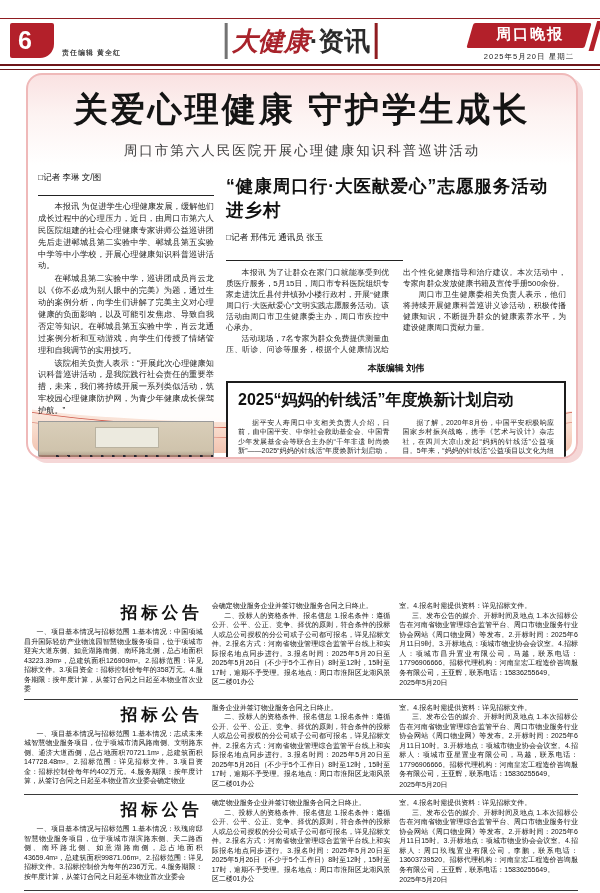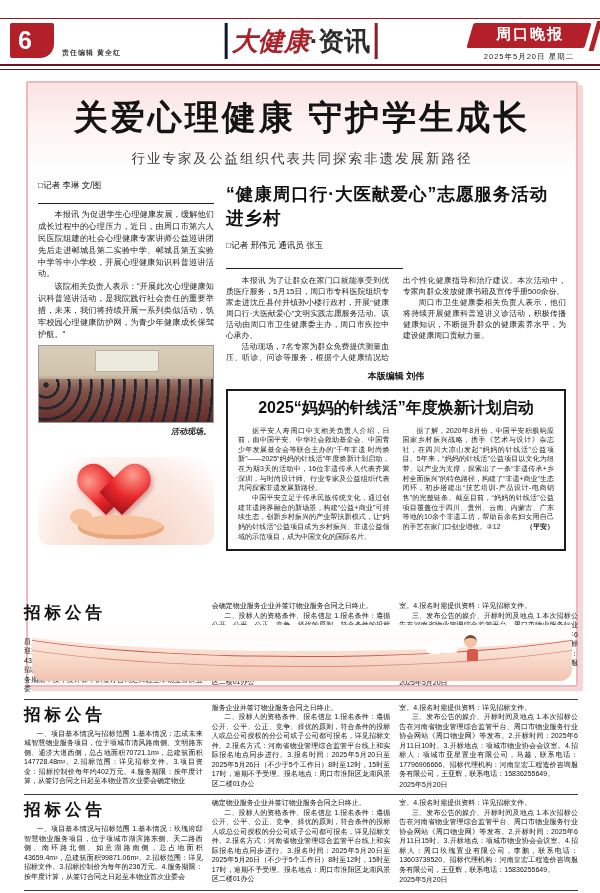--- a/index.html
+++ b/index.html
@@ -8,37 +8,37 @@
 
   
   .topline { position:absolute; top:18px; left:0; width:600px; height:1px; background:#8f1c20; }
   .header { position:absolute; top:23px; left:10px; width:582px; height:38px; }
   .pagenum-box { position:absolute; left:0; top:0; width:44px; height:35px; background:#b3202a;
     color:#fff; font-size:25px; font-weight:bold; display:flex; align-items:center;
     padding-left:8px; border-radius:2px 2px 14px 2px; }
   .editor { position:absolute; left:52px; bottom:3px; font-size:7px; color:#444; font-weight:bold; letter-spacing:1px; }
   .section-title { position:absolute; left:50%; top:0; transform:translateX(-50%);
     white-space:nowrap; padding:0 4px; line-height:36px; font-size:26px; font-weight:bold;
-    border-left:3px solid #0f172a; border-right:3px solid #8f1c20; }
+    border-left:3px solid #737373; border-right:3px solid #8f1c20; }
   .section-title .red { color:#a8232b; font-style:italic; }
   .section-title .dark { color:#2b2b2b; }
   .masthead { position:absolute; right:4px; top:0; width:118px; }
   .masthead-flag { position:relative; height:25px; background:#b3202a; transform:skewX(-16deg);
     border-radius:2px; }
   .masthead-flag::after { content:""; position:absolute; right:-10px; top:-2px; width:5px; height:30px;
     background:#b3202a; }
   .masthead-text { position:absolute; left:0; right:0; top:2px; transform:skewX(16deg);
     color:#fff; font-weight:bold; font-style:italic; font-size:15px; text-align:center; letter-spacing:2px; }
   .masthead-date { margin-top:4px; font-size:7.5px; color:#222; text-align:center; letter-spacing:1px; }
   .header-rule { position:absolute; top:64px; left:0; width:600px; height:6px;
     border-top:2.5px solid #6e1619; border-bottom:1px solid #6e1619; }
 
   
-  .main-box { position:absolute; top:81px; left:26px; width:552px; height:606px;
-    border:2px solid #efb9b9; border-radius:2px; overflow:hidden;
+  .main-box { position:absolute; top:73px; left:26px; width:552px; height:386px;
+    border:2px solid #efb9b9; border-radius:16px; overflow:hidden;
     background:linear-gradient(180deg,#fae2e2 0%, #fdf3f2 40px, #ffffff 90px);
     box-shadow:5px 4px 0 rgba(243,205,205,.8); }
   .headline { margin-top:12px; text-align:center; font-size:34px; font-weight:900; color:#141414;
     letter-spacing:3px; }
   .subtitle { margin-top:9px; text-align:center; font-size:13.5px; color:#3c3c3c; letter-spacing:2px; }
   .content { display:flex; padding:12px 10px 0 10px; position:relative; z-index:2; }
   .left-col { width:176px; flex:none; }
   .right-col { flex:1; margin-left:12px; }
 
   .byline { font-size:8.5px; color:#111; border-bottom:1.2px solid #222; padding-bottom:11px; margin-bottom:5px; }
@@ -70,21 +70,21 @@
     background:#f6c19c; border-radius:50%; }
 
   .a2-title { text-align:left; font-size:17.5px; font-weight:900; color:#101010; margin:2px 0 10px; letter-spacing:1px; }
   .a2-byline { font-size:8.5px; color:#111; border-bottom:1.4px solid #222; padding-bottom:16px;
     width:52%; margin-bottom:6px; }
   .a2-body { column-count:2; column-gap:14px; }
   .a2-body p { font-size:7.8px; line-height:1.42; color:#1d1d1d; text-align:justify; text-indent:2em; }
   .editor-note { text-align:center; font-size:9px; font-weight:bold; color:#111; margin:6px 0; }
 
   .a3-box { border:2px solid #1c1c1c; background:#fff; padding:7px 10px 8px; margin-top:2px; }
-  .a3-title { text-align:center; font-size:16px; font-weight:900; color:#101010; margin-bottom:7px; }
+  .a3-title { text-align:left; font-size:16px; font-weight:900; color:#101010; margin-bottom:7px; }
   .a3-body { column-count:2; column-gap:13px; }
   .a3-body p { font-size:7px; line-height:1.38; color:#1d1d1d; text-align:justify; text-indent:2em; }
   .sign-off { float:right; font-weight:bold; text-indent:0; }
 
   
   .banner { position:absolute; left:4px; right:4px; bottom:4px; height:56px; z-index:1;
     border-radius:0 0 12px 12px; overflow:hidden;
     background:linear-gradient(180deg,#fdf2ee 0%, #f8dccd 55%, #f2c3b0 100%); }
   .banner-wave { position:absolute; left:-12%; top:-78%; width:126%; height:125%;
     background:#fff; border-radius:48%; opacity:.9; }
@@ -95,21 +95,21 @@
     border-radius:10px; box-shadow:-8px 3px 0 -2px #fff, 7px 3px 0 -3px #fff; opacity:.95; }
   .mascot { position:absolute; right:92px; top:10px; width:16px; height:30px; }
   .mascot .head { width:13px; height:13px; border-radius:50%; background:#f7c3a6;
     border-top:3px solid #7c4a33; }
   .mascot .bodyv { width:11px; height:12px; margin:1px auto 0; background:#d8584a; border-radius:3px 3px 1px 1px; }
 
   
   .tenders { position:absolute; top:598px; left:24px; width:554px; }
   .tender-block { display:grid; grid-template-columns:1fr 1fr 1fr; column-gap:9px;
     border-bottom:1.5px solid #3a3a3a; padding:3px 0 5px; }
-  .tender-title { text-align:left; font-size:16.5px; font-weight:900; color:#101010;
+  .tender-title { text-align:right; font-size:16.5px; font-weight:900; color:#101010;
     letter-spacing:4px; margin:1px 0 3px; }
   .tender-block p { font-size:7px; line-height:1.36; color:#121212; text-align:justify; }
   .tender-block p.ind { text-indent:1.8em; }
   .tender-date { text-align:right; padding-right:12px; font-size:7.2px; margin-top:1px; }
 </style>
 </head>
 <body>
 
 <div class="page">
 
@@ -127,28 +127,29 @@
       <div class="masthead-flag"></div>
       <div class="masthead-text">周口晚报</div>
       <div class="masthead-date">2025年5月20日 星期二</div>
     </div>
   </div>
 
   <div class="header-rule"></div>
 
   <div class="main-box">
     <div class="headline">关爱心理健康 守护学生成长</div>
-    <div class="subtitle">行业专家及公益组织代表共同探索非遗发展新路径</div>
+    <div class="subtitle">周口市第六人民医院开展心理健康知识科普巡讲活动</div>
 
     <div class="content">
 
       <div class="left-col">
         <div class="byline">□记者 李琳 文/图</div>
         <div class="body-text">
           <p>本报讯 为促进学生心理健康发展，缓解他们成长过程中的心理压力，近日，由周口市第六人民医院组建的社会心理健康专家讲师公益巡讲团先后走进郸城县第二实验中学、郸城县第五实验中学等中小学校，开展心理健康知识科普巡讲活动。</p>
+          <p>在郸城县第二实验中学，巡讲团成员肖云龙以《你不必成为别人眼中的完美》为题，通过生动的案例分析，向学生们讲解了完美主义对心理健康的负面影响，以及可能引发焦虑、导致自我否定等知识。在郸城县第五实验中学，肖云龙通过案例分析和互动游戏，向学生们传授了情绪管理和自我调节的实用技巧。</p>
           <p>该院相关负责人表示：“开展此次心理健康知识科普巡讲活动，是我院践行社会责任的重要举措，未来，我们将持续开展一系列类似活动，筑牢校园心理健康防护网，为青少年健康成长保驾护航。”</p>
         </div>
         <div class="photo"></div>
         <div class="photo-caption">活动现场。</div>
         <div class="heart-wrap">
           <div class="heart"></div>
           <div class="hand"></div>
         </div>
       </div>
 

